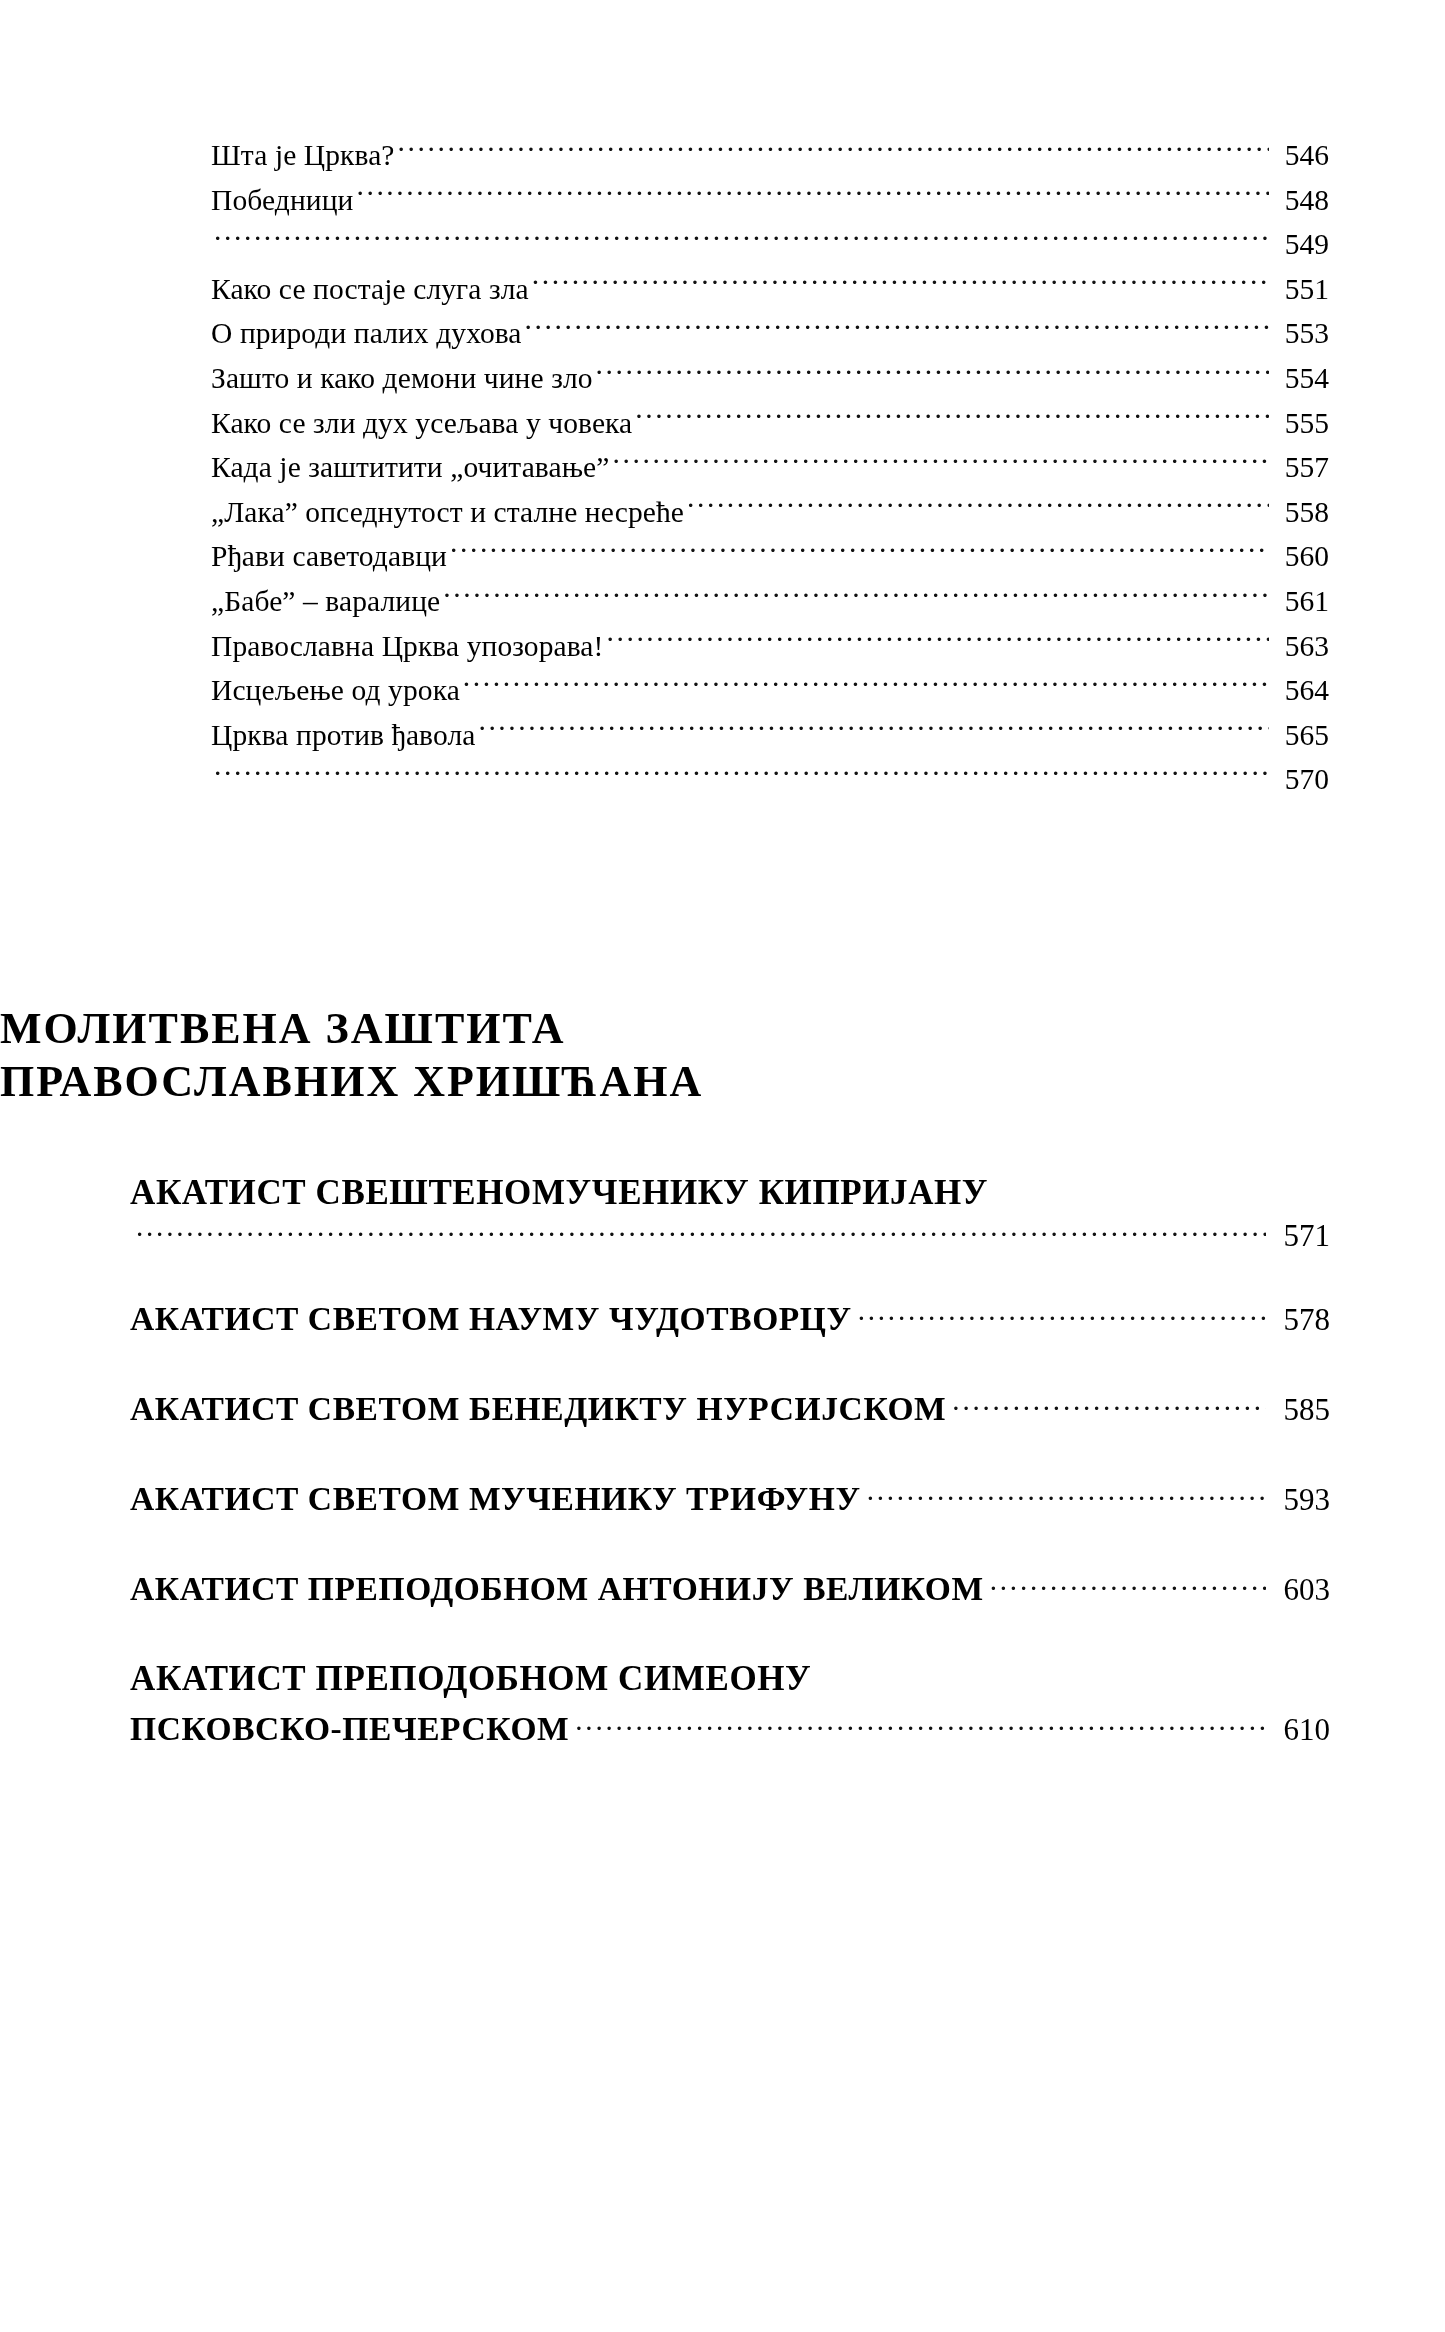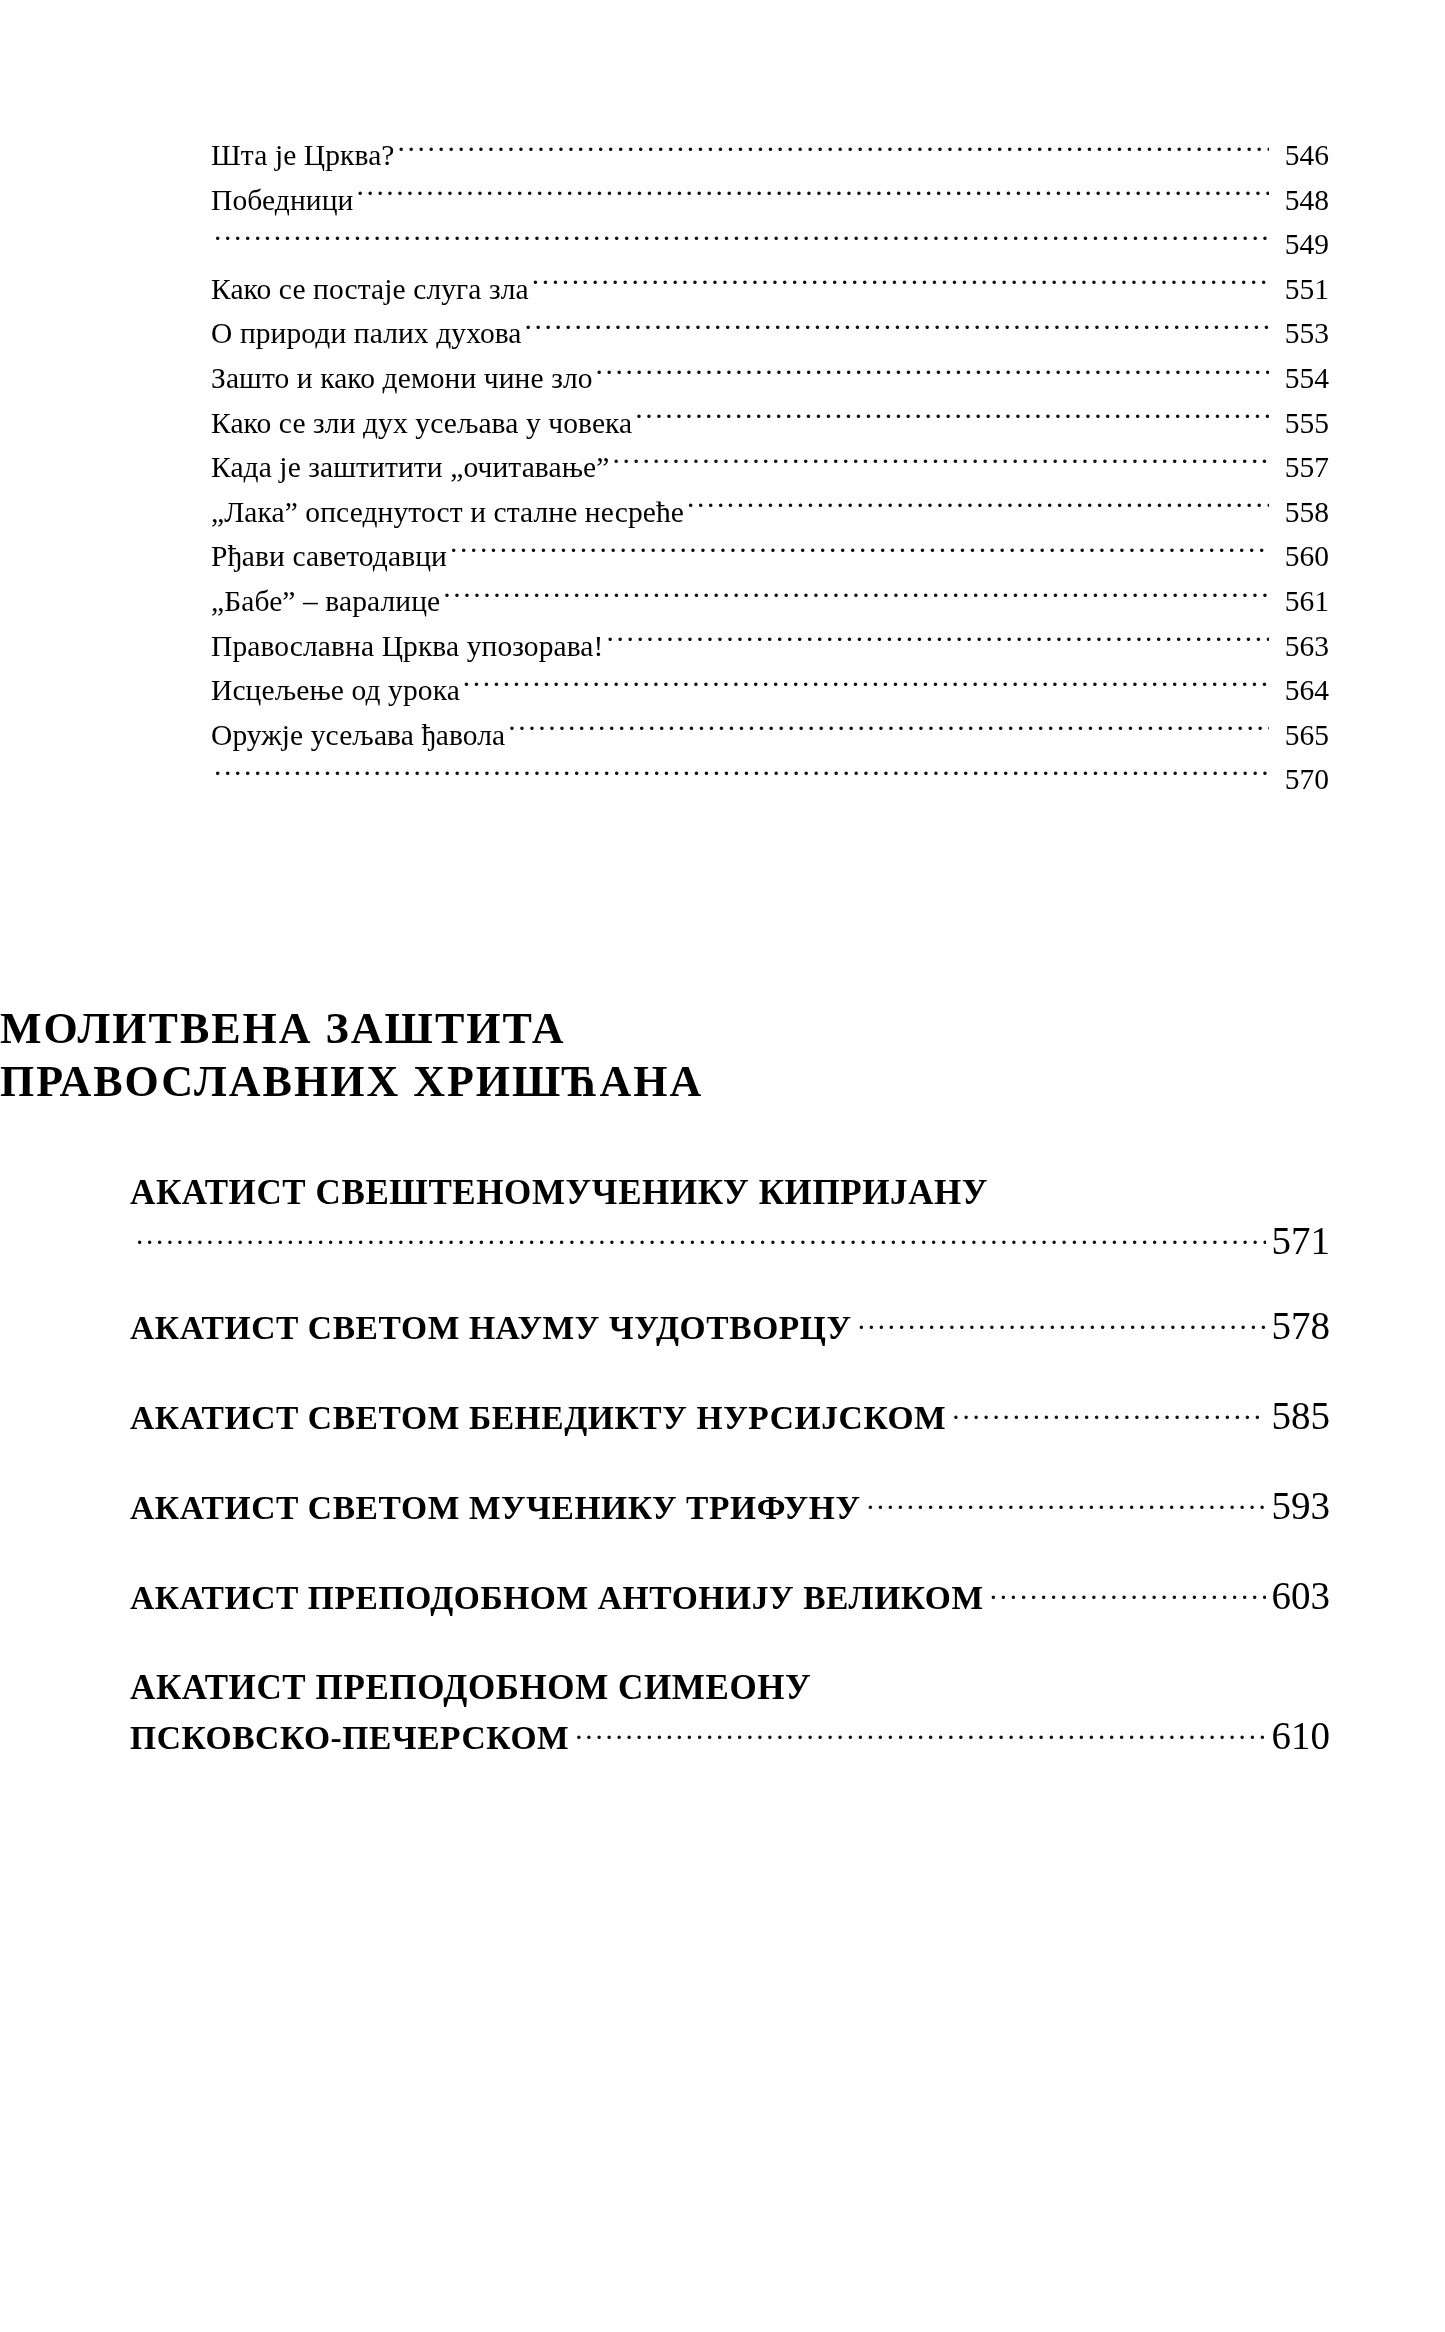--- a/index.html
+++ b/index.html
@@ -142,21 +142,21 @@
     letter-spacing: 2.8px;
     font-size: 29px;
     font-weight: 400;
     color: #111;
   }
   .bold-row .pageno {
     flex: 0 0 auto;
     text-align: right;
     min-width: 58px;
     padding-left: 4px;
-    font-size: 39px;
+    font-size: 31px;
     font-weight: 400;
   }
 </style>
 </head>
 <body>
 
 <div class="page">
 
   <div class="toc-simple">
     <div class="toc-row">
@@ -217,21 +217,21 @@
       <span class="label">Православна Црква упозорава!</span>
       <span class="leader"></span>
       <span class="pageno">563</span>
     </div>
     <div class="toc-row">
       <span class="label">Исцељење од урока</span>
       <span class="leader"></span>
       <span class="pageno">564</span>
     </div>
     <div class="toc-row">
-      <span class="label">Оружје усељава ђавола</span>
+      <span class="label">Црква против ђавола</span>
       <span class="leader"></span>
       <span class="pageno">565</span>
     </div>
     <div class="toc-row">
       <span class="leader"></span>
       <span class="pageno">570</span>
     </div>
   </div>
 
   <div class="section-title">

